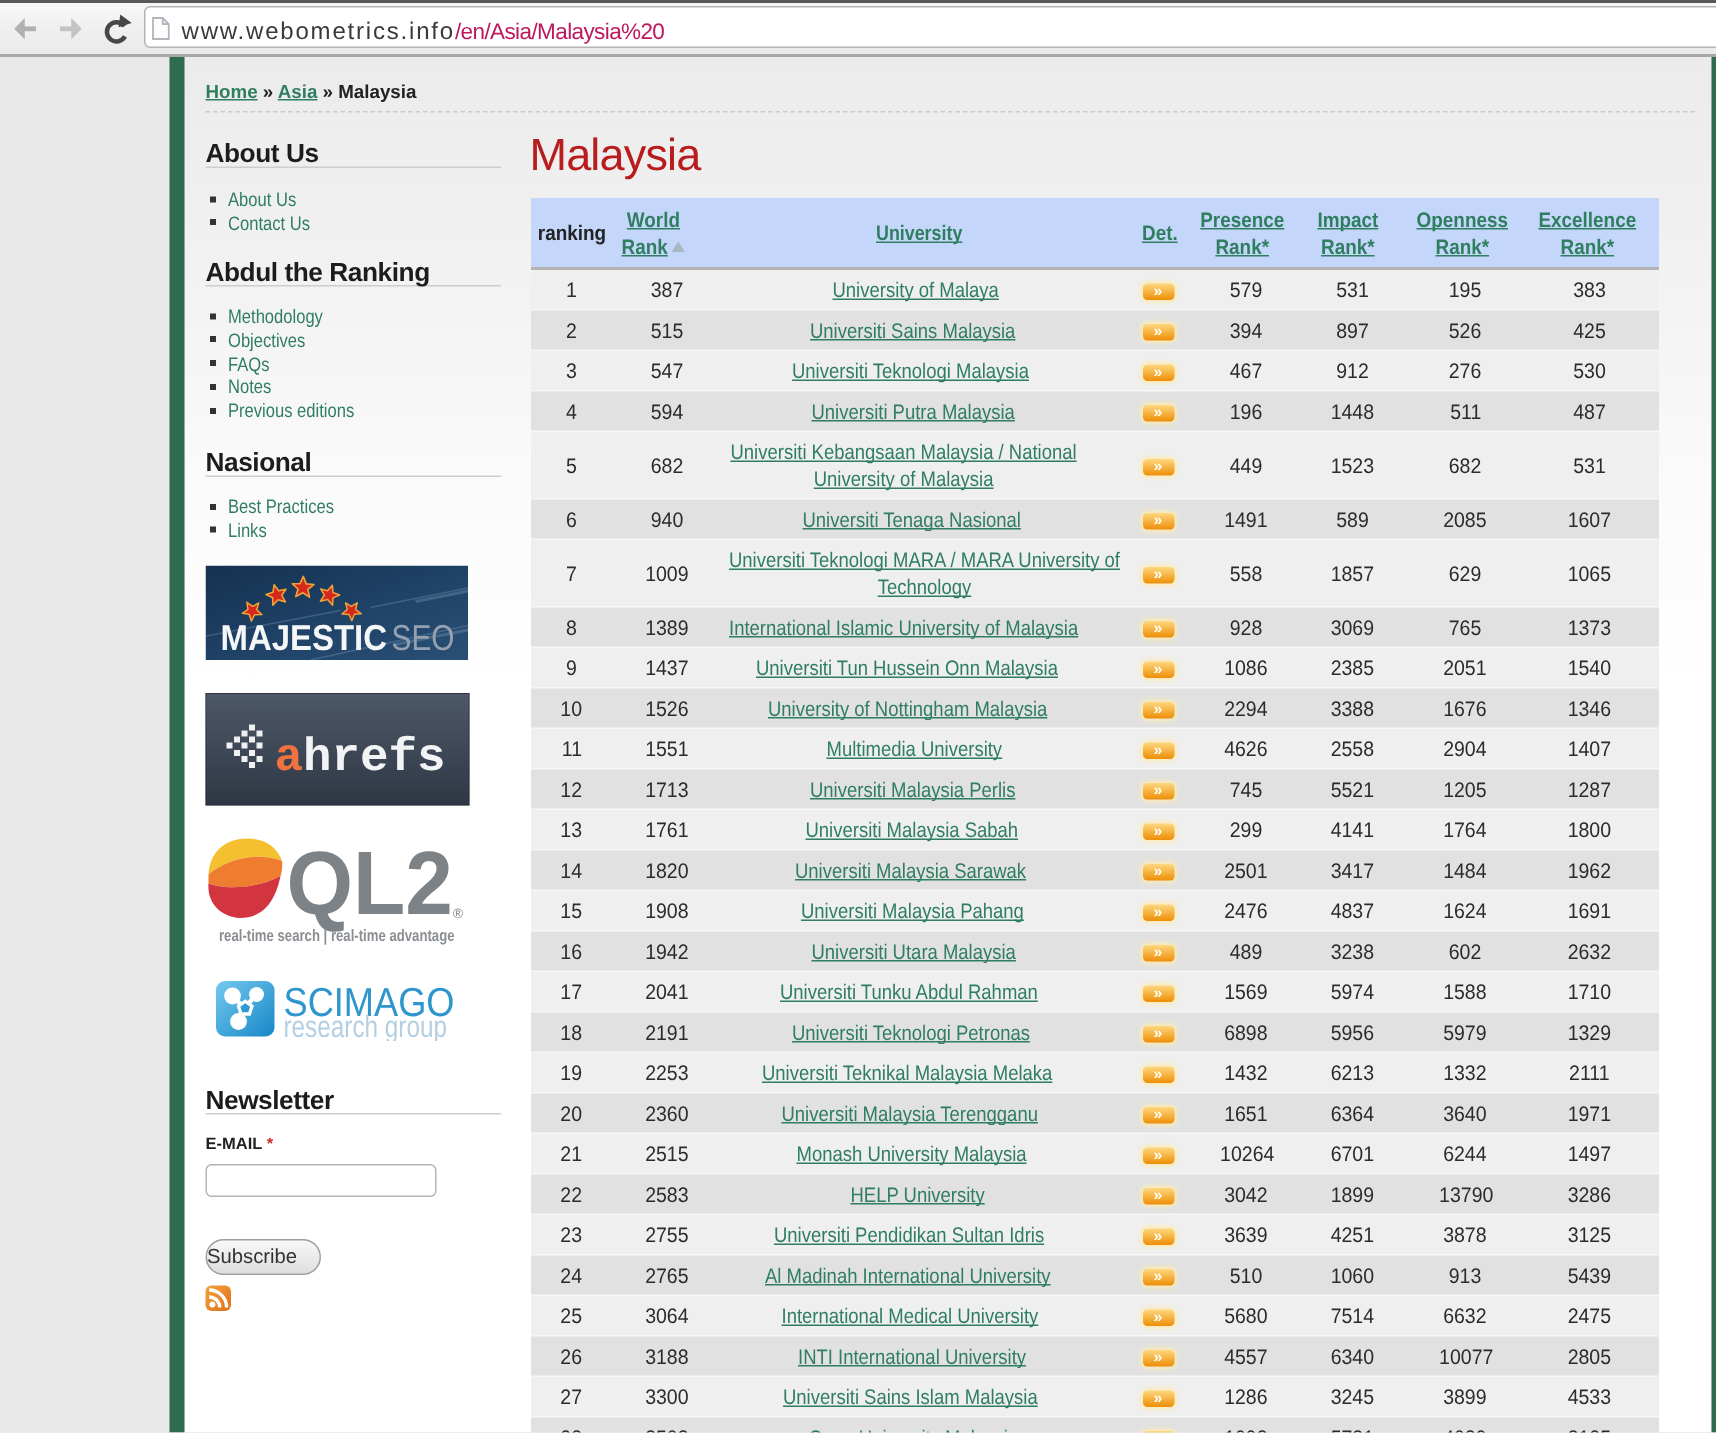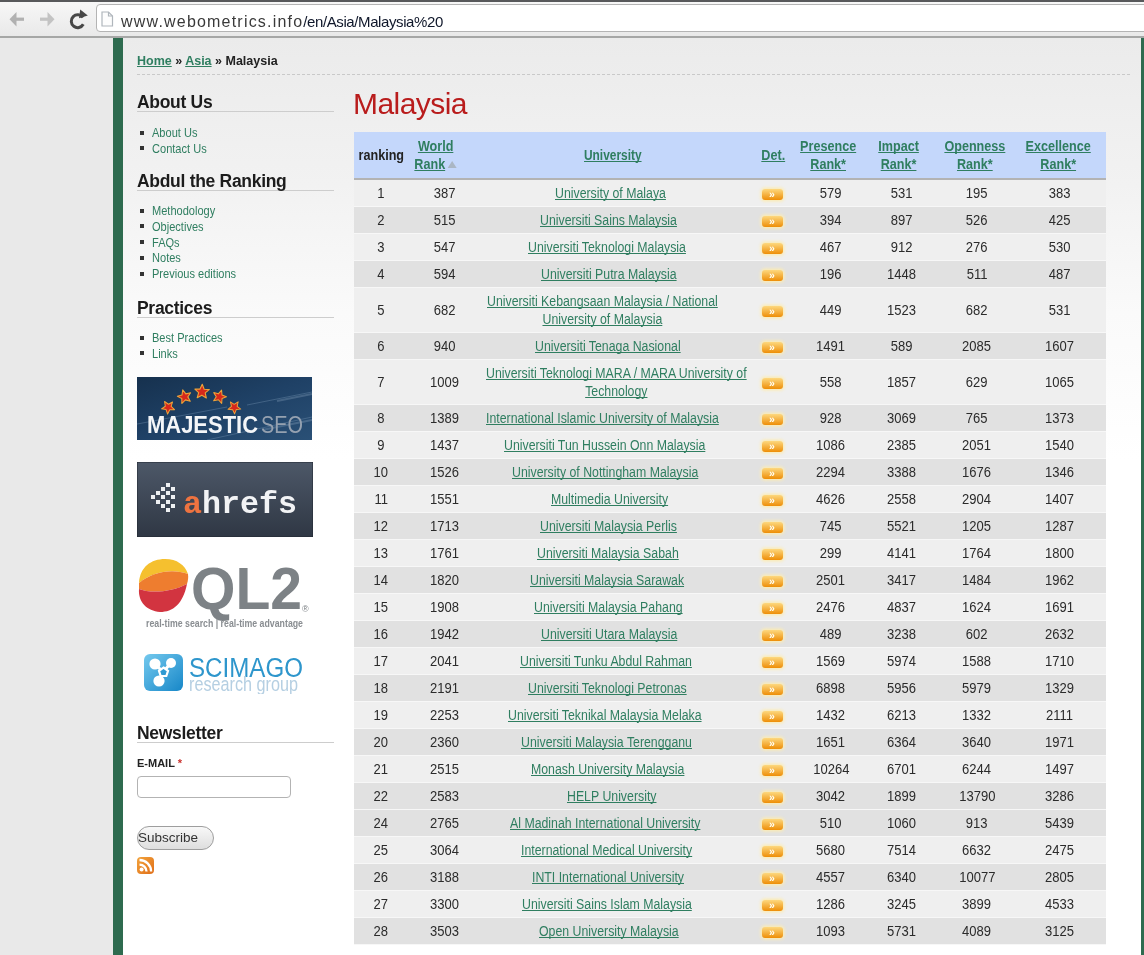--- a/index.html
+++ b/index.html
@@ -4,21 +4,21 @@
 html,body{width:1144px;height:955px;overflow:hidden}
 body{position:relative;font-family:"Liberation Sans",sans-serif;background:#e9e9e9}
 a{text-decoration:underline;text-decoration-skip-ink:none}
 .c{display:inline-block;transform:scaleX(.85);transform-origin:50% 50%}
 .cl{display:inline-block;transform:scaleX(.85);transform-origin:0 50%}
 
 #chrome{position:absolute;left:0;top:0;width:1144px;height:38px;background:linear-gradient(#f7f7f7,#e9e9e9);border-top:2px solid #58595b;border-bottom:2px solid #a6a7a6}
 #addr{position:absolute;left:96px;top:4px;width:1058px;height:28px;background:#fff;border:1px solid #b4b4b4;border-radius:4px}
 #urltext{position:absolute;left:121px;top:5px;height:34px;line-height:34px;font-size:16px;letter-spacing:1.2px;color:#3a3a3a;white-space:nowrap}
 #urltext .g{letter-spacing:-.4px;font-size:15px}
-#urltext .g{color:#0f172a}
+#urltext .g{color:#be185d}
 #chromeicons{position:absolute;left:0;top:0}
 
 #leftgray{position:absolute;left:0;top:38px;width:113px;height:917px;background:#e9e9e9}
 #gL{position:absolute;left:113px;top:38px;width:10px;height:917px;background:#2e6b4f}
 #gR{position:absolute;left:1141px;top:38px;width:3px;height:917px;background:#2e6b4f}
 #content{position:absolute;left:123px;top:38px;width:1018px;height:917px;background:linear-gradient(#ebebeb,#f2f2f2 16%,#fafafa 30%,#fff 46%)}
 
 #crumb{position:absolute;left:137px;top:54px;font-size:12.5px;font-weight:bold;color:#222;white-space:nowrap}
 #crumb a{color:#2f7e60}
 #dash{position:absolute;left:137px;top:74px;width:993px;border-top:1px dashed #c9c9c9}
@@ -97,21 +97,21 @@
 <li><a class="cl" href="#">Contact Us</a></li>
 </ul>
 <div class="sh" style="top:172px">Abdul the Ranking</div>
 <ul class="slist" style="top:203px">
 <li><a class="cl" href="#">Methodology</a></li>
 <li><a class="cl" href="#">Objectives</a></li>
 <li><a class="cl" href="#">FAQs</a></li>
 <li><a class="cl" href="#">Notes</a></li>
 <li><a class="cl" href="#">Previous editions</a></li>
 </ul>
-<div class="sh" style="top:299px">Practices</div>
+<div class="sh" style="top:299px">Nasional</div>
 <ul class="slist" style="top:330px">
 <li><a class="cl" href="#">Best Practices</a></li>
 <li><a class="cl" href="#">Links</a></li>
 </ul>
 
 <svg id="majestic" width="175" height="63" viewBox="0 0 175 63">
 <defs>
       <linearGradient id="mg" x1="0" y1="0" x2="1" y2="1">
         <stop offset="0" stop-color="#16314e"></stop>
         <stop offset=".5" stop-color="#1f4166"></stop>
@@ -441,20 +441,30 @@
 <tr class="e">
         <td><span class="c">22</span></td>
         <td><span class="c">2583</span></td>
         <td class="u"><a href="#" class="cl">HELP University</a></td>
         <td><span class="btn">»</span></td>
         <td><span class="c">3042</span></td>
         <td class="i"><span class="c">1899</span></td>
         <td class="p"><span class="c">13790</span></td>
         <td class="x"><span class="c">3286</span></td>
       </tr>
+<tr class="o">
+        <td><span class="c">23</span></td>
+        <td><span class="c">2755</span></td>
+        <td class="u"><a href="#" class="cl">Universiti Pendidikan Sultan Idris</a></td>
+        <td><span class="btn">»</span></td>
+        <td><span class="c">3639</span></td>
+        <td class="i"><span class="c">4251</span></td>
+        <td class="p"><span class="c">3878</span></td>
+        <td class="x"><span class="c">3125</span></td>
+      </tr>
 <tr class="e">
         <td><span class="c">24</span></td>
         <td><span class="c">2765</span></td>
         <td class="u"><a href="#" class="cl">Al Madinah International University</a></td>
         <td><span class="btn">»</span></td>
         <td><span class="c">510</span></td>
         <td class="i"><span class="c">1060</span></td>
         <td class="p"><span class="c">913</span></td>
         <td class="x"><span class="c">5439</span></td>
       </tr>

